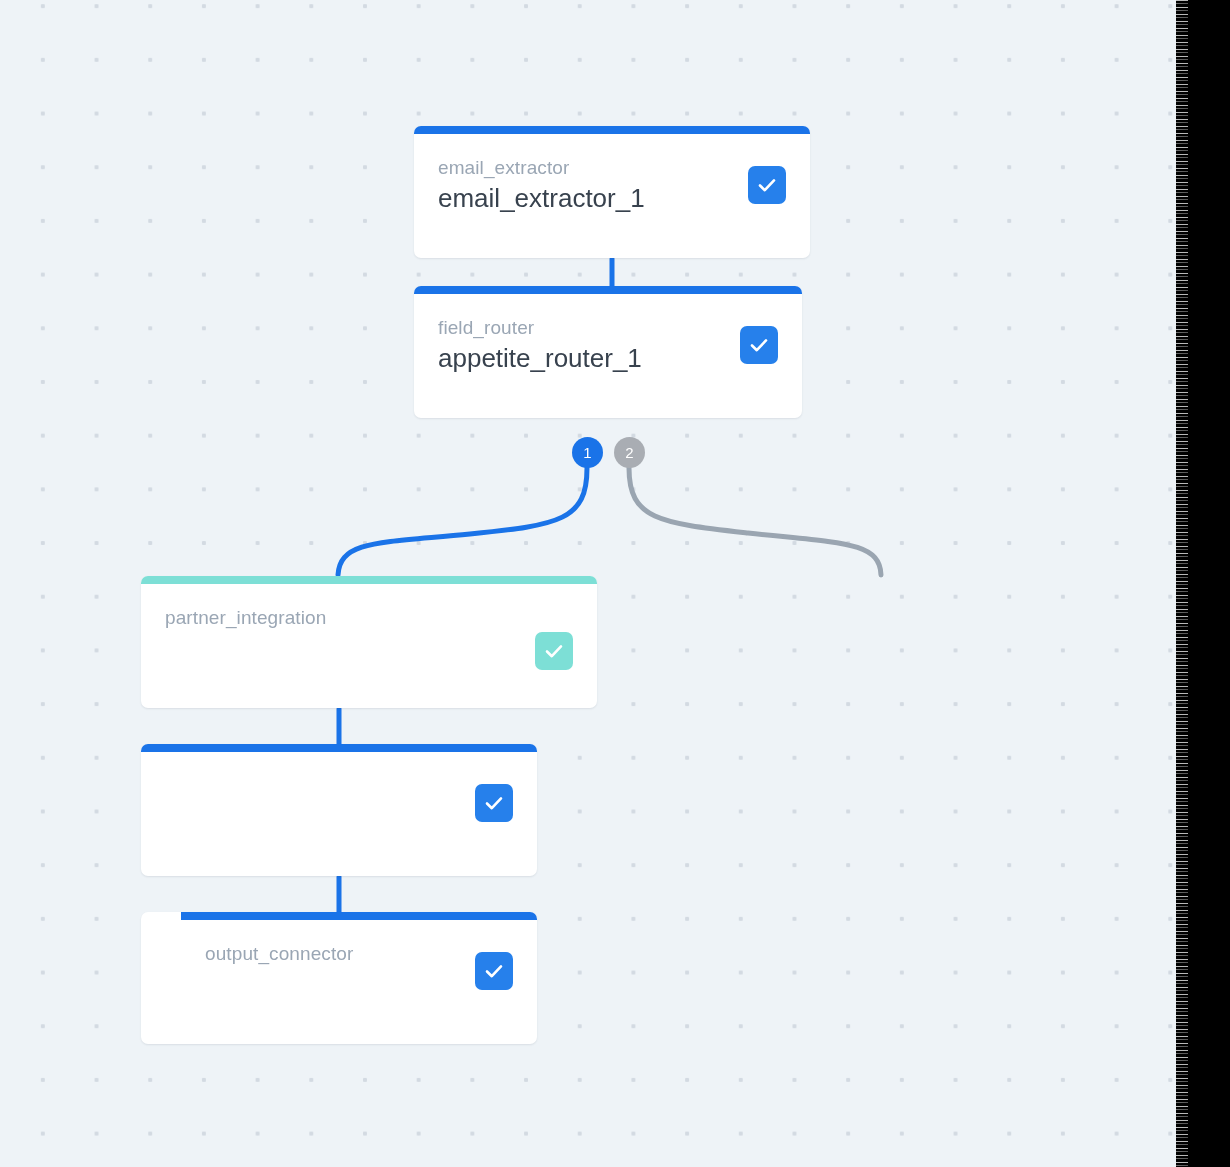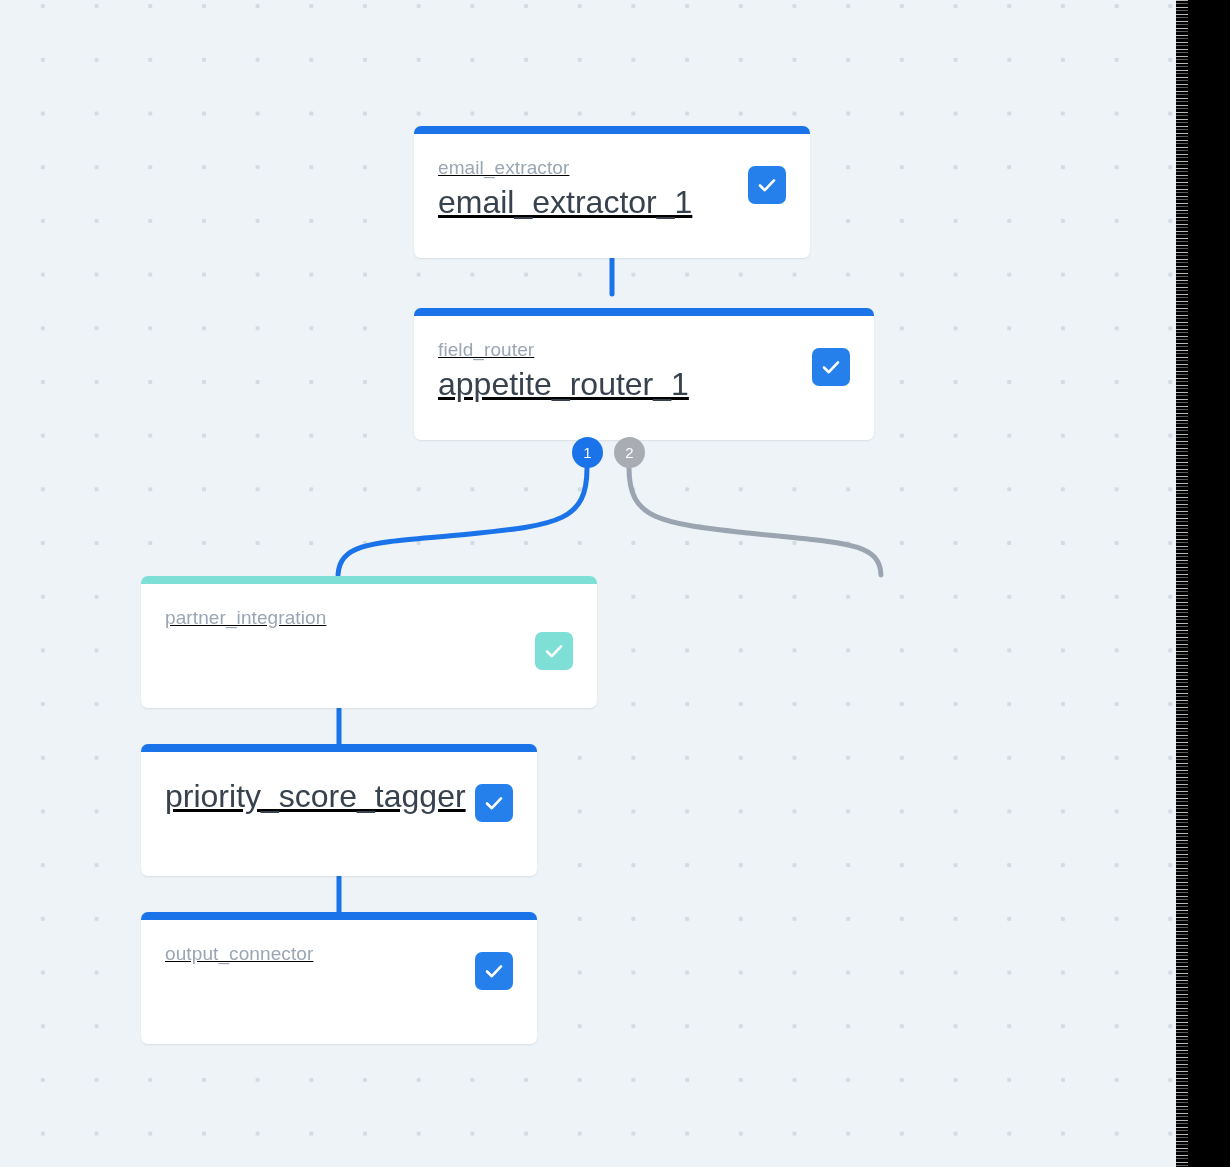--- a/index.html
+++ b/index.html
@@ -71,31 +71,30 @@
   }
   .node-accent {
     height: 8px;
     width: 100%;
   }
   .node-body {
     position: relative;
     padding: 22px 24px 20px 24px;
     height: calc(100% - 8px);
     box-sizing: border-box;
-    text-decoration: underline;
   }
   .node-type {
     font-size: 19px;
     color: #9aa6b4;
     letter-spacing: 0.1px;
     line-height: 1.25;
     white-space: nowrap;
   }
   .node-title {
-    font-size: 32px;
+    font-size: 26px;
     color: #38424e;
     line-height: 1.3;
     margin-top: 2px;
     white-space: nowrap;
   }
   .node-check {
     position: absolute;
     width: 38px;
     height: 38px;
     border-radius: 7px;
@@ -145,21 +144,21 @@
       <div class="node-type">email_extractor</div>
       <div class="node-title">email_extractor_1</div>
       <div class="node-check" style="background:#2680eb; right:24px; top:32px;">
         <svg width="24" height="24" viewBox="0 0 24 24">
           <path d="M5 12.5 L9.8 17.2 L19 7.4" fill="none" stroke="#ffffff" stroke-width="2.6" stroke-linecap="round" stroke-linejoin="round"></path>
         </svg>
       </div>
     </div>
   </div>
 
-  <div class="node" style="left:414px; top:308px; width:460px; height:132px;">
+  <div class="node" style="left:414px; top:286px; width:388px; height:132px;">
     <div class="node-accent" style="background:#1a73e8;"></div>
     <div class="node-body">
       <div class="node-type">field_router</div>
       <div class="node-title">appetite_router_1</div>
       <div class="node-check" style="background:#2680eb; right:24px; top:32px;">
         <svg width="24" height="24" viewBox="0 0 24 24">
           <path d="M5 12.5 L9.8 17.2 L19 7.4" fill="none" stroke="#ffffff" stroke-width="2.6" stroke-linecap="round" stroke-linejoin="round"></path>
         </svg>
       </div>
     </div>
@@ -182,30 +181,29 @@
           <path d="M5 12.5 L9.8 17.2 L19 7.4" fill="none" stroke="#ffffff" stroke-width="2.6" stroke-linecap="round" stroke-linejoin="round"></path>
         </svg>
       </div>
     </div>
   </div>
 
 
   <div class="node" style="left:141px; top:744px; width:396px; height:132px;">
     <div class="node-accent" style="background:#1a73e8;"></div>
     <div class="node-body">
-      <div class="node-title">priority_score_tagger</div>
-      <div class="node-check" style="background:#2680eb; right:24px; top:32px;">
-        <svg width="24" height="24" viewBox="0 0 24 24">
-          <path d="M5 12.5 L9.8 17.2 L19 7.4" fill="none" stroke="#ffffff" stroke-width="2.6" stroke-linecap="round" stroke-linejoin="round"></path>
-        </svg>
-      </div>
-    </div>
-  </div>
-
-  <div class="node" style="left:141px; top:912px; width:396px; height:132px;">
+      <div class="node-check" style="background:#2680eb; right:24px; top:32px;">
+        <svg width="24" height="24" viewBox="0 0 24 24">
+          <path d="M5 12.5 L9.8 17.2 L19 7.4" fill="none" stroke="#ffffff" stroke-width="2.6" stroke-linecap="round" stroke-linejoin="round"></path>
+        </svg>
+      </div>
+    </div>
+  </div>
+
+  <div class="node" style="left:141px; top:912px; width:396px; height:132px;padding-left:40px;">
     <div class="node-accent" style="background:#1a73e8;"></div>
     <div class="node-body">
       <div class="node-type">output_connector</div>
       <div class="node-check" style="background:#2680eb; right:24px; top:32px;">
         <svg width="24" height="24" viewBox="0 0 24 24">
           <path d="M5 12.5 L9.8 17.2 L19 7.4" fill="none" stroke="#ffffff" stroke-width="2.6" stroke-linecap="round" stroke-linejoin="round"></path>
         </svg>
       </div>
     </div>
   </div>

